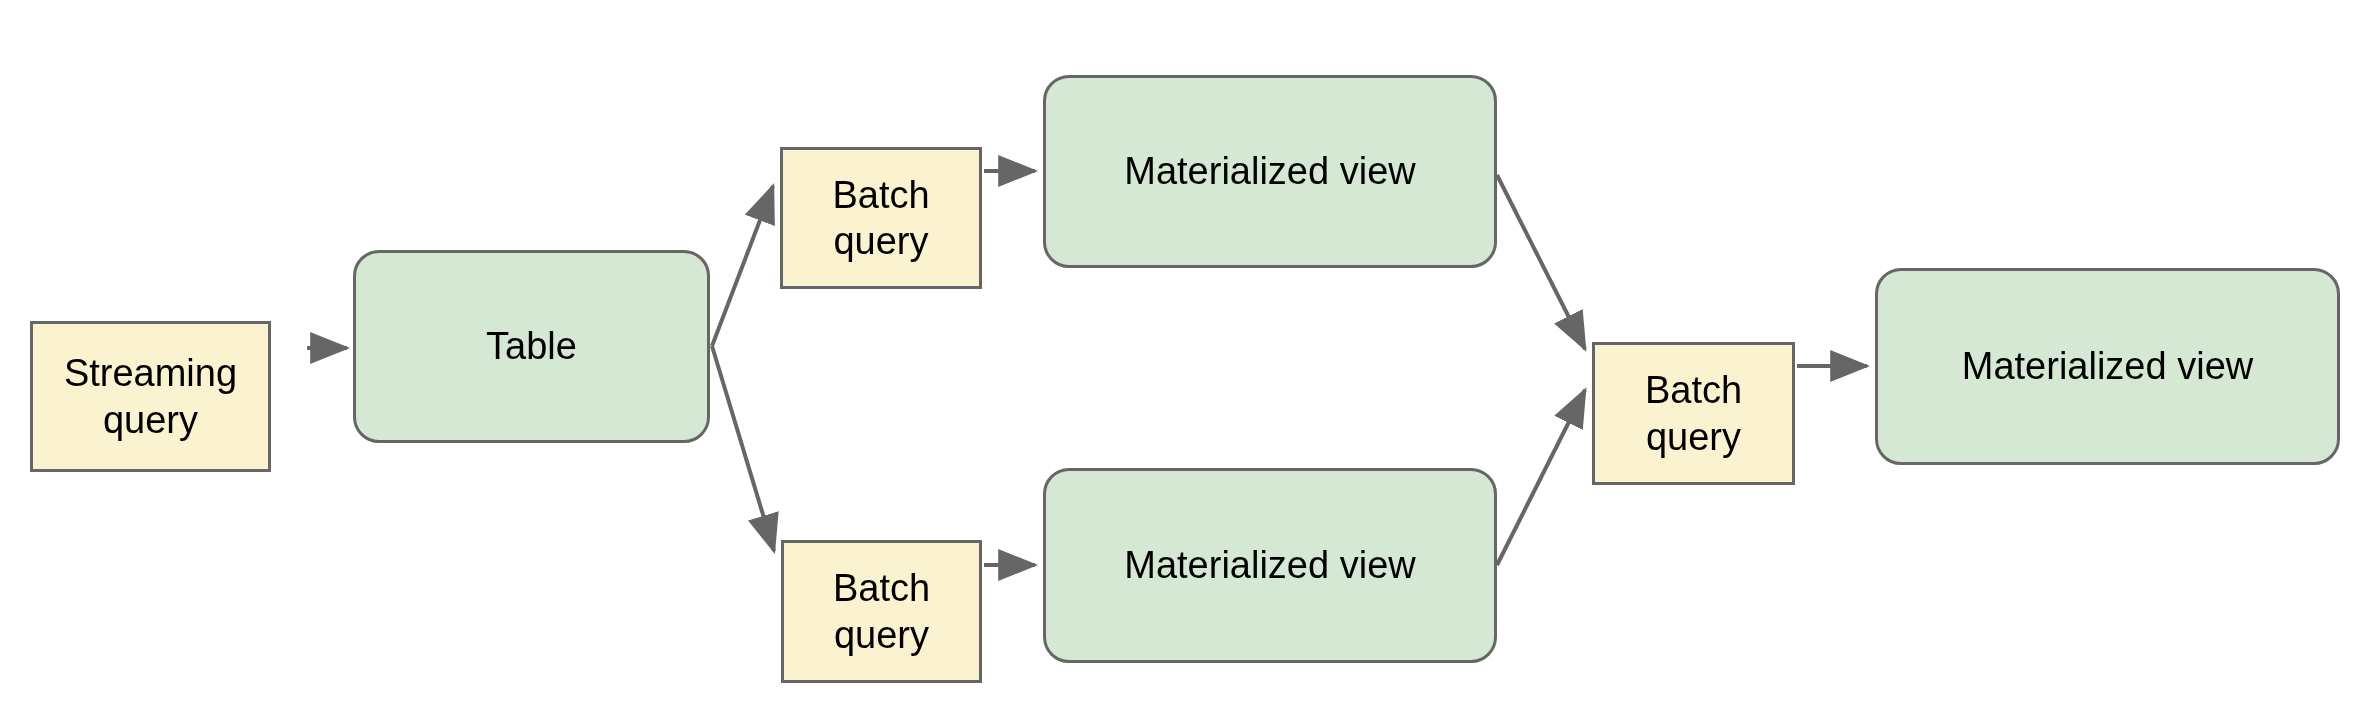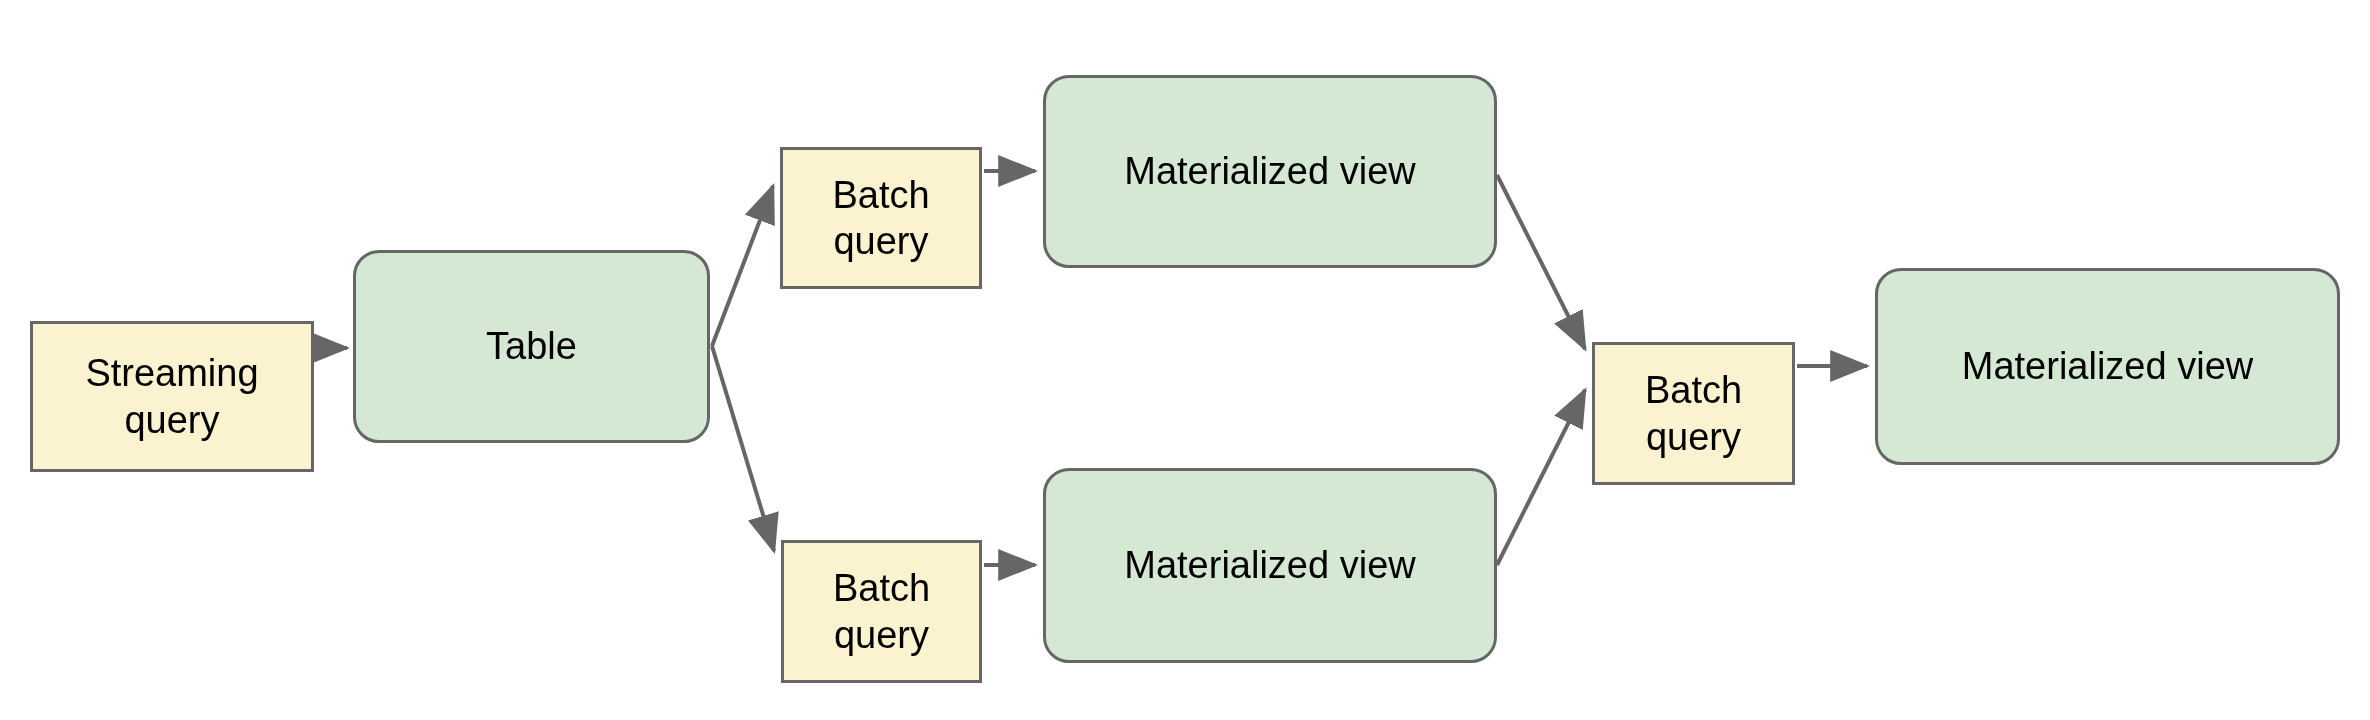--- a/index.html
+++ b/index.html
@@ -70,21 +70,21 @@
         <path d="M 712 346 L 773 186" stroke-linecap="butt" marker-end="url(#arrowhead)"></path>
         <path d="M 712 346 L 774 551" stroke-linecap="butt" marker-end="url(#arrowhead)"></path>
         <path d="M 984 171 L 1035 171" stroke-linecap="butt" marker-end="url(#arrowhead)"></path>
         <path d="M 984 565 L 1035 565" stroke-linecap="butt" marker-end="url(#arrowhead)"></path>
         <path d="M 1497 175 L 1585 349" stroke-linecap="butt" marker-end="url(#arrowhead)"></path>
         <path d="M 1497 565 L 1585 390" stroke-linecap="butt" marker-end="url(#arrowhead)"></path>
         <path d="M 1797 366 L 1867 366" stroke-linecap="butt" marker-end="url(#arrowhead)"></path>
       </g>
   </svg>
 
-  <div class="node node-process" style="left: 30px; top: 274px; width: 284px; height: 151px;">
+  <div class="node node-process" style="left: 30px; top: 274px; width: 241px; height: 151px;">
     <span class="node-label">Streaming
 query</span>
   </div>
 
   <div class="node node-store" style="left: 353px; top: 250px; width: 357px; height: 193px;">
     <span class="node-label">Table</span>
   </div>
 
   <div class="node node-process" style="left: 780px; top: 100px; width: 202px; height: 142px;">
     <span class="node-label">Batch

